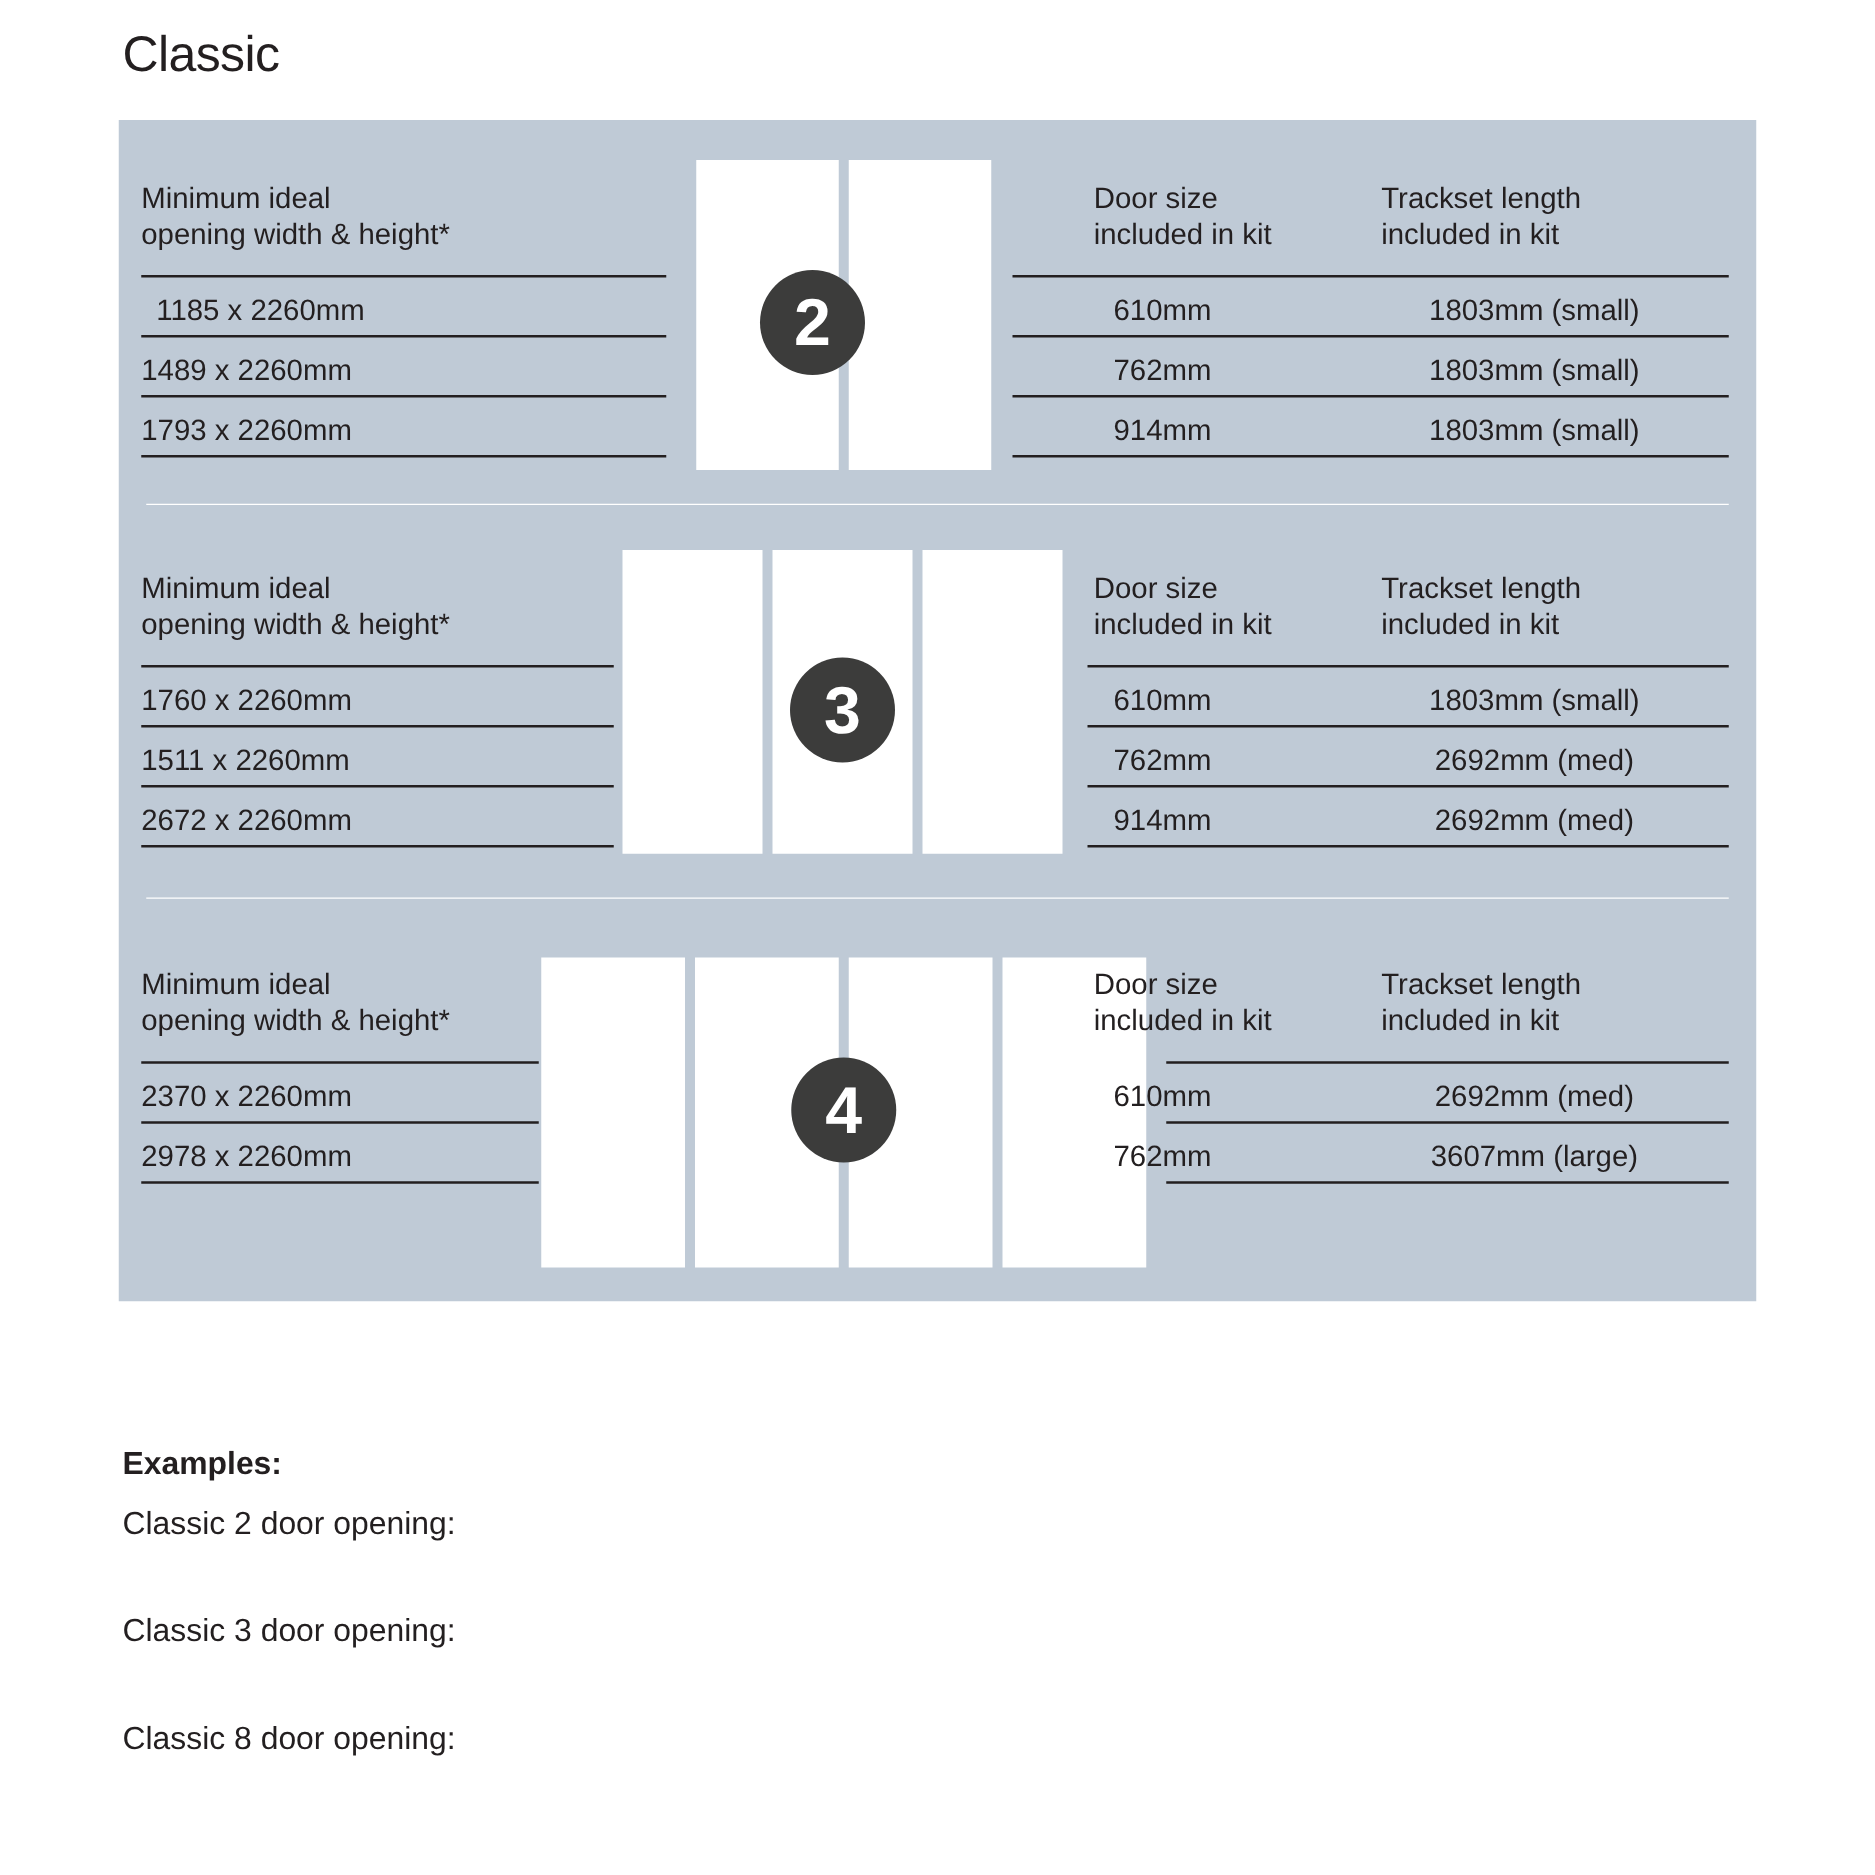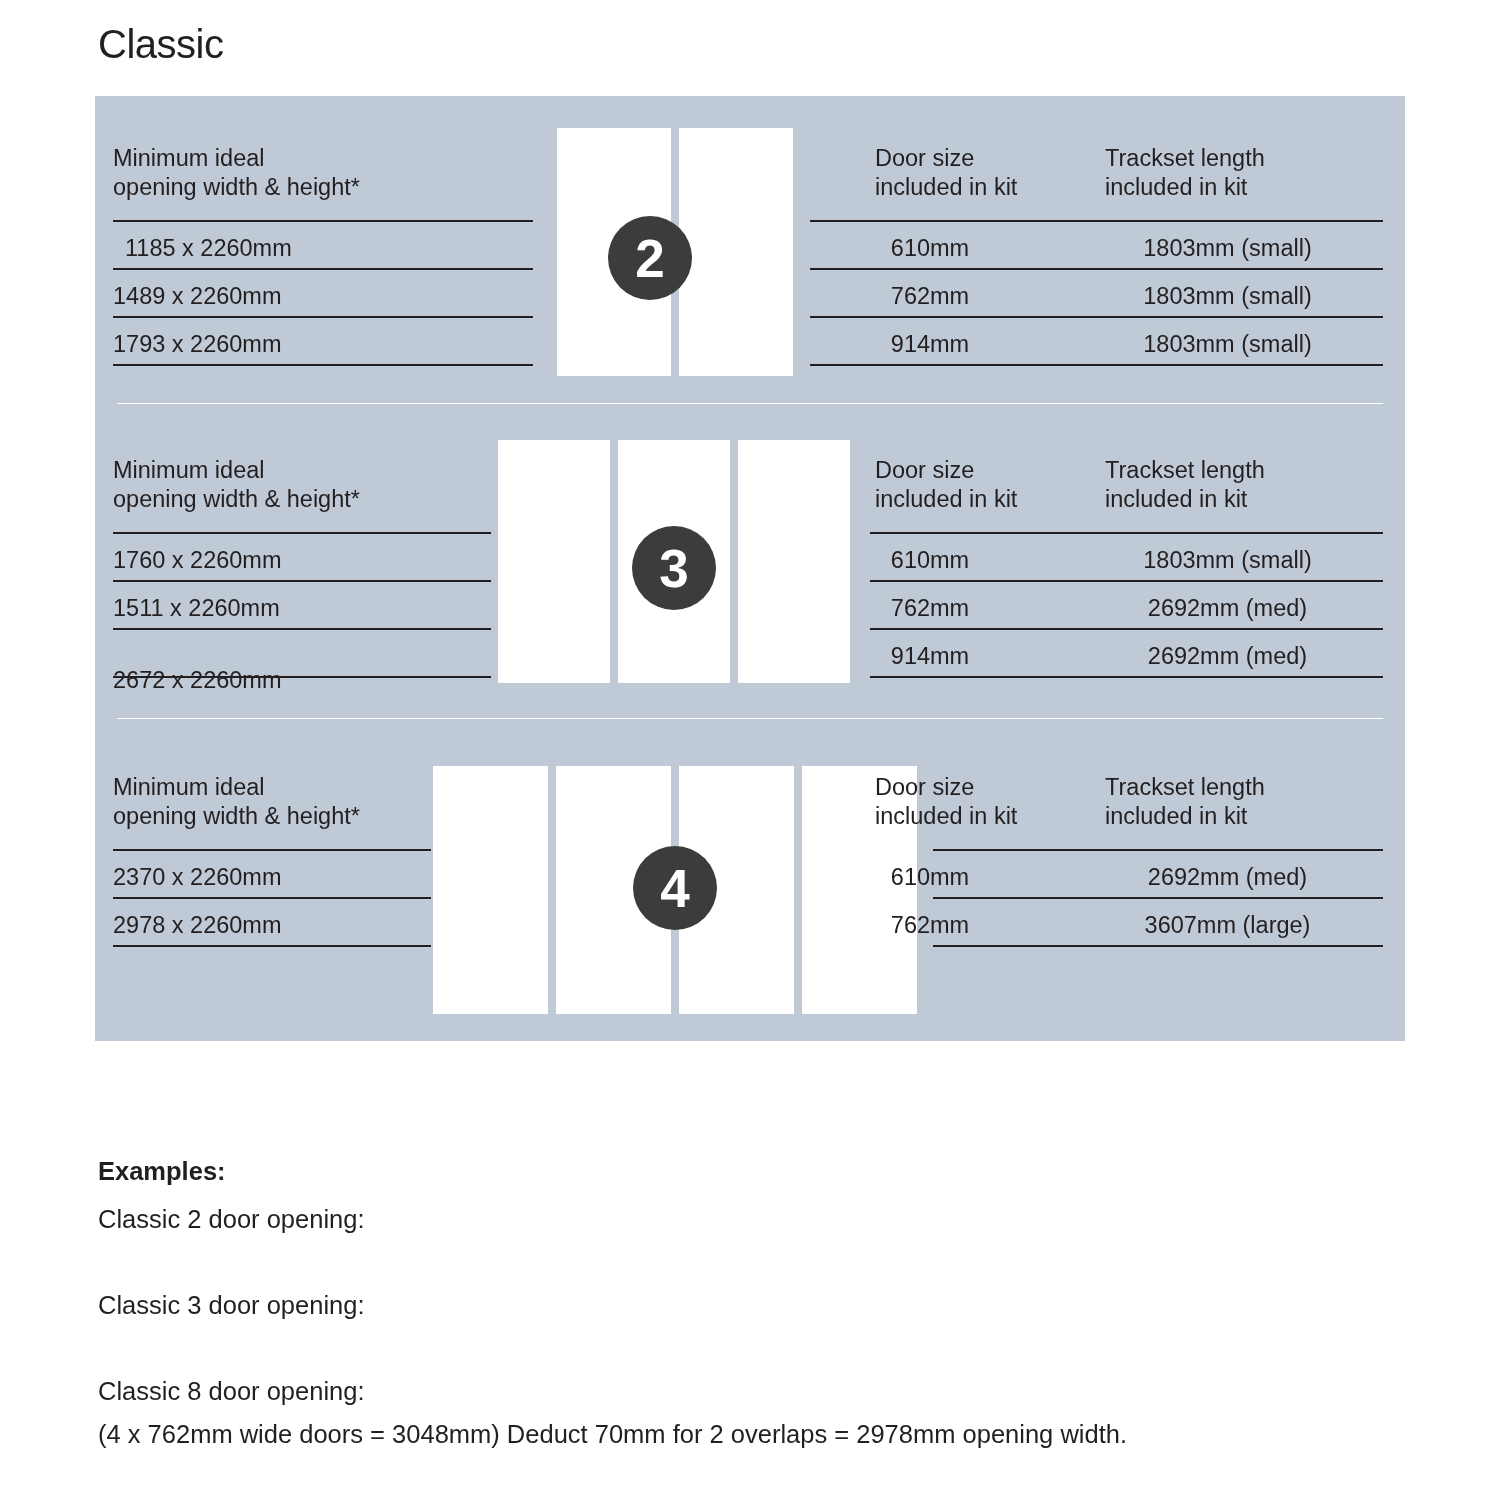--- a/index.html
+++ b/index.html
@@ -192,21 +192,21 @@
 
       <div class="leftcol" style="top:50px;">
         <div class="colhead">Minimum ideal
 opening width &amp; height*</div>
       </div>
       <div class="rule" style="left:18px; top:126px; width:378px;"></div>
       <div class="rowtext" style="left:18px; top:141px;">1760 x 2260mm</div>
       <div class="rule" style="left:18px; top:174px; width:378px;"></div>
       <div class="rowtext" style="left:18px; top:189px;">1511 x 2260mm</div>
       <div class="rule" style="left:18px; top:222px; width:378px;"></div>
-      <div class="rowtext" style="left:18px; top:237px;margin-top:24px;">2672 x 2260mm</div>
+      <div class="rowtext" style="left:18px; top:237px;">2672 x 2260mm</div>
       <div class="rule" style="left:18px; top:270px; width:378px;"></div>
 
       <div class="doors" style="left:403px; top:34px; height:243px;">
         <div class="door" style="left:0px;   width:112px; height:243px;"></div>
         <div class="door" style="left:120px; width:112px; height:243px;"></div>
         <div class="door" style="left:240px; width:112px; height:243px;"></div>
         <div class="badge" style="left:134px; top:86px; width:84px; height:84px;">3</div>
       </div>
 
       <div class="rhead" style="left:780px; top:50px;">Door size
@@ -264,15 +264,14 @@
     </div>
 
   </div>
 
 
   <div class="examples-title">Examples:</div>
 
   <div class="exline" style="top:1205px;">Classic 2 door opening:</div>
   <div class="exline" style="top:1291px;">Classic 3 door opening:</div>
   <div class="exline" style="top:1377px;">Classic 8 door opening:</div>
-  <div class="exline" style="top:1420px;">(4 x 762mm wide doors = 3048mm)  Deduct 70mm for 2 overlaps = 2978mm opening width.</div>
 
 </div>
 
 </body></html>

